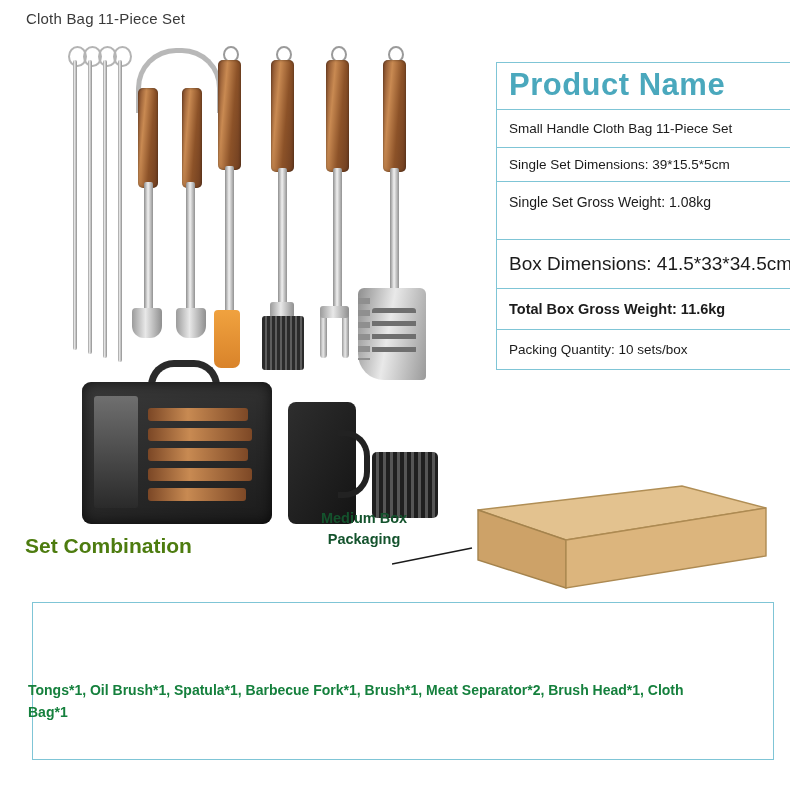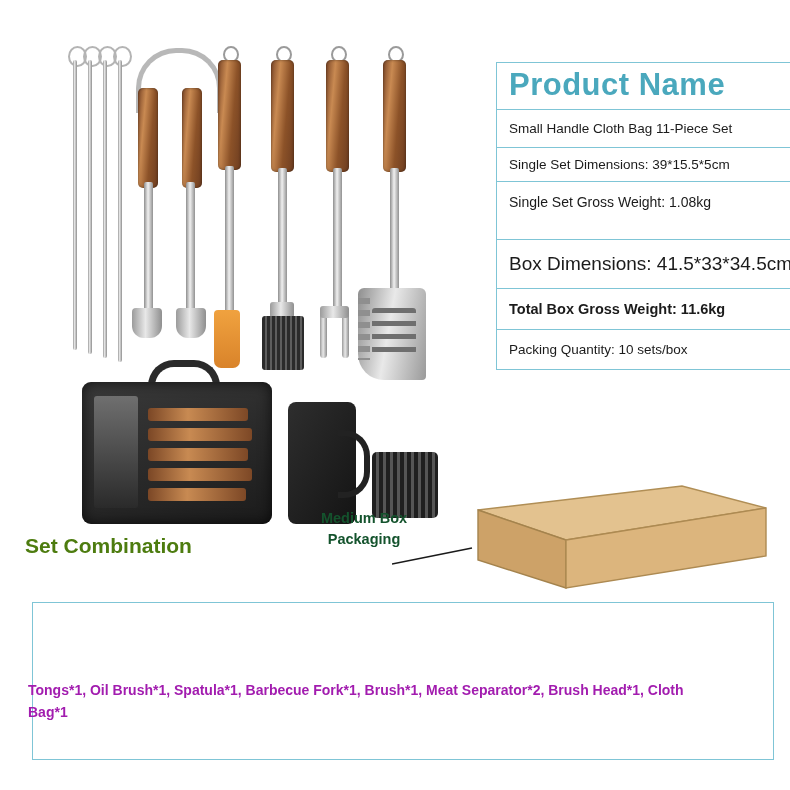--- a/index.html
+++ b/index.html
@@ -90,21 +90,21 @@
     box-sizing: border-box;
     background: #fff;
   }
   .combo-text {
     position: absolute;
     left: 28px;
     top: 680px;
     width: 690px;
     font-size: 14px;
     font-weight: bold;
-    color: #a21caf;
+    color: #15803d;
     line-height: 1.55;
   }
 
   
   .pack-label {
     position: absolute;
     left: 318px;
     top: 508px;
     width: 92px;
     text-align: center;
@@ -256,20 +256,21 @@
     background:
       repeating-linear-gradient(to right,#1f1f1f 0 4px, #555 4px 7px),
       repeating-linear-gradient(to bottom,#1f1f1f 0 4px, #4c4c4c 4px 7px);
   }
 </style>
 </head>
 <body>
 
 <div class="page">
 
+  <div class="top-title">Cloth Bag 11-Piece Set</div>
 
   <div class="tools">
 
     <div class="skewer-ring" style="left:48px; top:16px;"></div>
     <div class="skewer" style="left:53px; top:30px; height:290px;"></div>
 
     <div class="skewer-ring" style="left:63px; top:16px;"></div>
     <div class="skewer" style="left:68px; top:30px; height:294px;"></div>
 
     <div class="skewer-ring" style="left:78px; top:16px;"></div>

